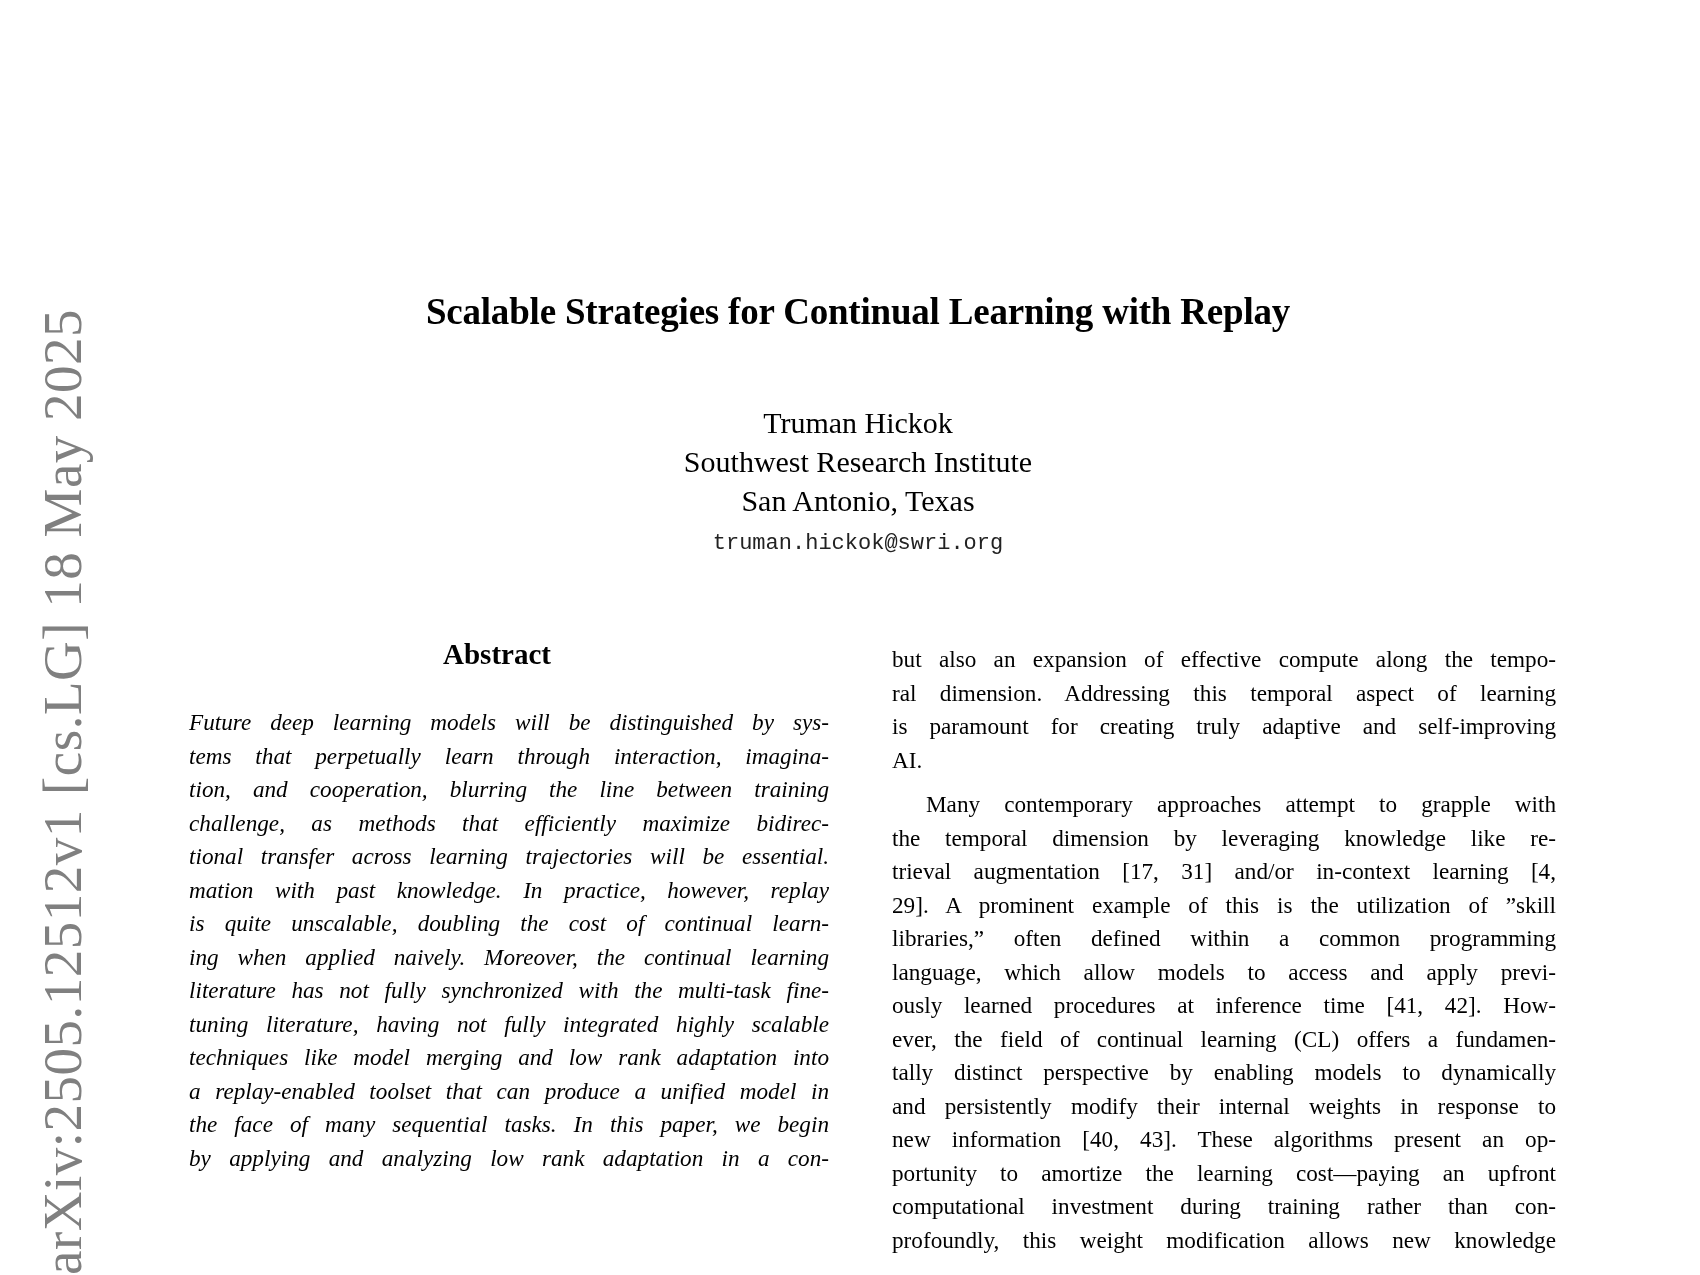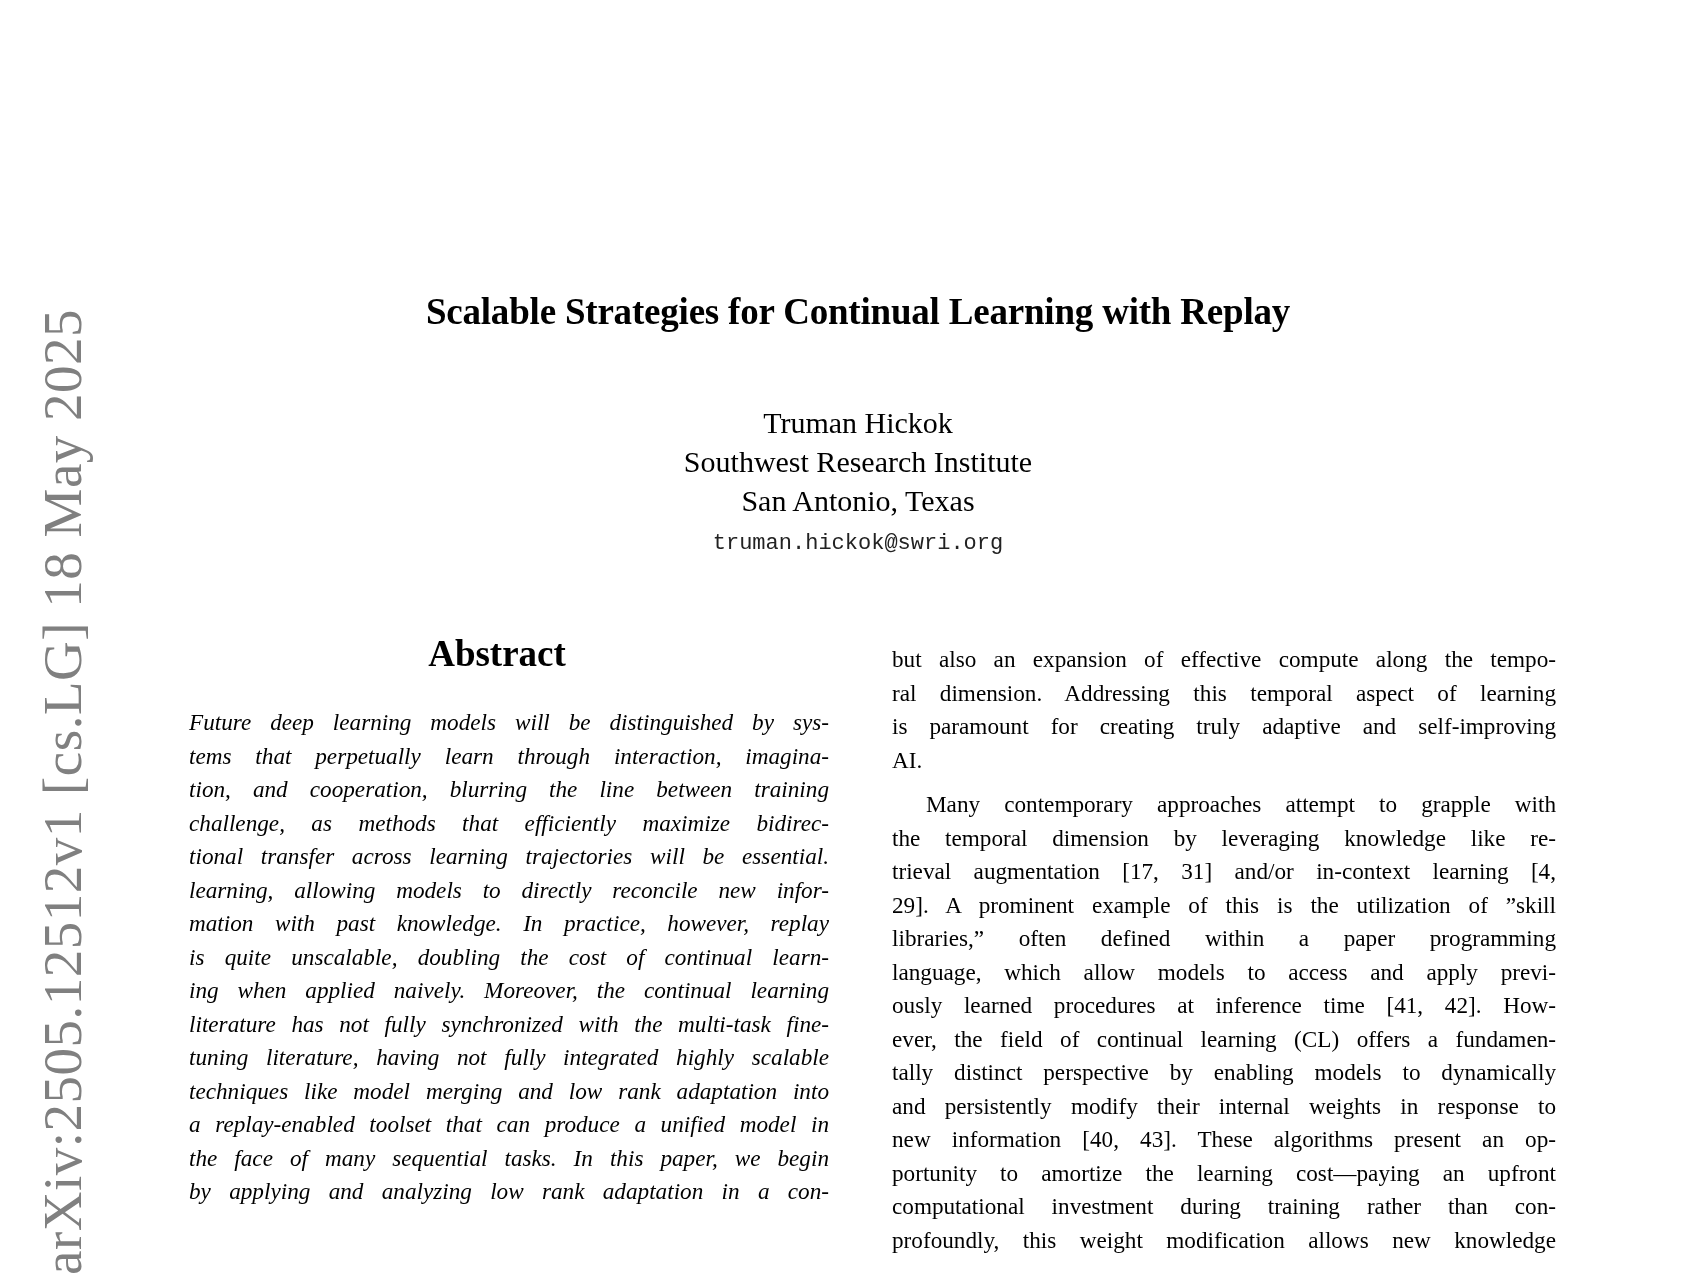--- a/index.html
+++ b/index.html
@@ -4,21 +4,21 @@
 <style>
   html, body { margin: 0; padding: 0; background: #ffffff; }
   body { width: 1700px; height: 1275px; position: relative; overflow: hidden; font-family: "Liberation Serif", "DejaVu Serif", serif; color: #000; }
   .title { position: absolute; left: 0; width: 1716px; top: 290px; text-align: center; font-weight: bold; font-size: 37px; letter-spacing: -0.2px; }
   .author-block { position: absolute; left: 0; width: 1716px; top: 403px; text-align: center; font-size: 30px; line-height: 39px; }
   .email { font-family: "Liberation Mono", "DejaVu Sans Mono", monospace; font-size: 22px; color: #222; line-height: 48px; }
   .arxiv-stamp { position: absolute; left: 28px; top: 1275px; transform-origin: 0 0; transform: rotate(-90deg); font-size: 55px; color: #808080; white-space: nowrap; line-height: 70px; letter-spacing: 0.5px; }
   .col { position: absolute; width: 664px; font-size: 23.2px; line-height: 33.5px; text-align: justify; }
   .col-left { left: 165px; top: 636px; }
   .col-right { left: 892px; top: 643px; }
-  .abstract-heading { text-align: center; font-weight: bold; font-size: 37px; line-height: 36px; margin-bottom: 34px; }
+  .abstract-heading { text-align: center; font-weight: bold; font-size: 29px; line-height: 36px; margin-bottom: 34px; }
   .abstract-text { font-style: italic; margin-left: 24px; }
   .line { display: block; text-align: justify; text-align-last: justify; white-space: nowrap; height: 33.5px; }
   .line.last { text-align-last: left; }
   .para-gap { height: 11px; }
   .indent { padding-left: 34px; }
 </style>
 </head>
 <body>
 
 <div class="arxiv-stamp">arXiv:2505.12512v1  [cs.LG]  18 May 2025</div>
@@ -33,21 +33,20 @@
 </div>
 
 <div class="col col-left">
   <div class="abstract-heading">Abstract</div>
   <div class="abstract-text">
     <span class="line">Future deep learning models will be distinguished by sys-</span>
     <span class="line">tems that perpetually learn through interaction, imagina-</span>
     <span class="line">tion, and cooperation, blurring the line between training</span>
     <span class="line">challenge, as methods that efficiently maximize bidirec-</span>
     <span class="line">tional transfer across learning trajectories will be essential.</span>
-    <span class="line">learning, allowing models to directly reconcile new infor-</span>
     <span class="line">mation with past knowledge.  In practice, however, replay</span>
     <span class="line">is quite unscalable, doubling the cost of continual learn-</span>
     <span class="line">ing when applied naively. Moreover, the continual learning</span>
     <span class="line">literature has not fully synchronized with the multi-task fine-</span>
     <span class="line">tuning literature, having not fully integrated highly scalable</span>
     <span class="line">techniques like model merging and low rank adaptation into</span>
     <span class="line">a replay-enabled toolset that can produce a unified model in</span>
     <span class="line">the face of many sequential tasks.  In this paper, we begin</span>
     <span class="line">by applying and analyzing low rank adaptation in a con-</span>
 
@@ -60,21 +59,21 @@
     <span class="line">ral dimension.  Addressing this temporal aspect of learning</span>
     <span class="line">is paramount for creating truly adaptive and self-improving</span>
     <span class="line last">AI.</span>
   </div>
   <div class="para-gap"></div>
   <div>
     <span class="line indent">Many contemporary approaches attempt to grapple with</span>
     <span class="line">the temporal dimension by leveraging knowledge like re-</span>
     <span class="line">trieval augmentation [17, 31] and/or in-context learning [4,</span>
     <span class="line">29]. A prominent example of this is the utilization of ”skill</span>
-    <span class="line">libraries,” often defined within a paper programming</span>
+    <span class="line">libraries,” often defined within a common programming</span>
     <span class="line">language, which allow models to access and apply previ-</span>
     <span class="line">ously learned procedures at inference time [41, 42].  How-</span>
     <span class="line">ever, the field of continual learning (CL) offers a fundamen-</span>
     <span class="line">tally distinct perspective by enabling models to dynamically</span>
     <span class="line">and persistently modify their internal weights in response to</span>
     <span class="line">new information [40, 43].  These algorithms present an op-</span>
     <span class="line">portunity to amortize the learning cost—paying an upfront</span>
     <span class="line">computational investment during training rather than con-</span>
     <span class="line">profoundly, this weight modification allows new knowledge</span>
   </div>

